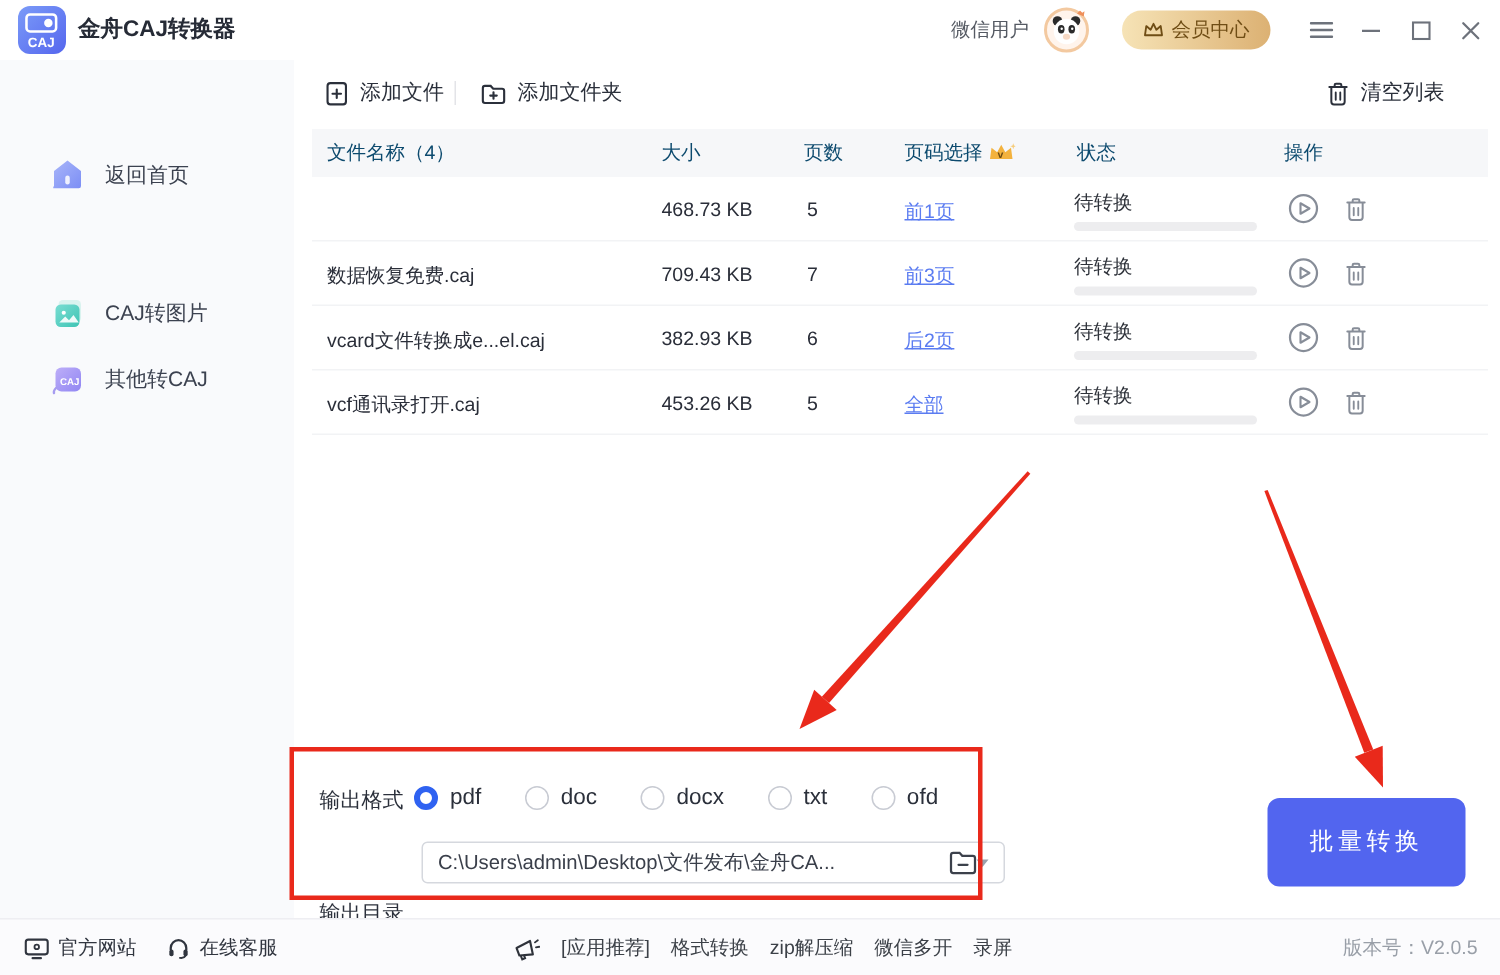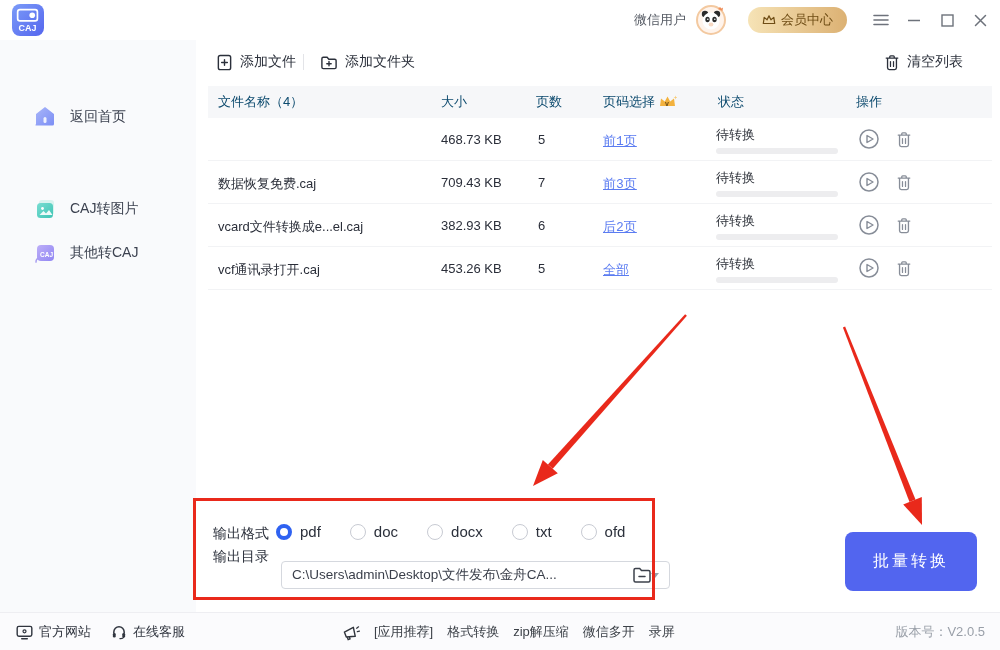--- a/index.html
+++ b/index.html
@@ -36,21 +36,21 @@
   .tool-btn { position:absolute; top:48px; height:28px; display:flex; align-items:center; gap:7px;
               font-size:14px; color:#2b303b; cursor:pointer; }
   .tool-divider { position:absolute; left:303px; top:54px; width:1px; height:16px; background:#e3e4e8; }
 
   
   .table-head { position:absolute; left:208px; top:86px; width:784px; height:32px; background:#f6f7f9; }
   .th { position:absolute; top:0; height:32px; line-height:32px; font-size:13px; color:#0c4a6e; }
   .row { position:absolute; left:208px; width:784px; height:43px; border-bottom:1px solid #f2f3f5; }
   .cell { position:absolute; font-size:13px; color:#2a2e39; top:14px; }
   .cell.name { max-width:215px; white-space:nowrap; overflow:hidden; }
-  .range-link { color:#5b7cf1; text-decoration:underline; cursor:pointer;font-family:Liberation Mono, monospace; }
+  .range-link { color:#5b7cf1; text-decoration:underline; cursor:pointer; }
   .status-txt { position:absolute; top:8px; font-size:13px; color:#2f333b; }
   .progress { position:absolute; top:30px; width:122px; height:6px; border-radius:3px; background:#ededef; }
   .op-icon { position:absolute; color:#878d98; cursor:pointer; }
 
   
   .red-rect { position:absolute; left:193px; top:498px; width:462px; height:102px;
               border:3px solid #e9291b; pointer-events:none; }
   .out-label { position:absolute; left:213px; font-size:14px; color:#2b303b; }
   .radio-group { position:absolute; left:276px; top:523px; display:flex; align-items:center; gap:29px; }
   .radio-opt { display:flex; align-items:center; gap:8px; font-size:15px; color:#2b303b; cursor:pointer; }
@@ -87,20 +87,21 @@
 <div class="window">
 
   <div class="titlebar">
     <div class="logo">
       <svg width="32" height="32" viewBox="0 0 34 34">
         <rect x="6" y="6" width="21" height="12" rx="2.5" fill="none" stroke="#fff" stroke-width="1.8"></rect>
         <circle cx="21.5" cy="12" r="3" fill="#fff"></circle>
         <text x="7" y="29" font-size="9.5" font-weight="bold" fill="#fff" font-family="Liberation Sans,sans-serif">CAJ</text>
       </svg>
     </div>
+    <div class="app-title">金舟CAJ转换器</div>
 
     <div class="tb-right">
       <span class="user-label">微信用户</span>
       <div class="avatar">
         <svg width="26" height="26" viewBox="0 0 26 26" style="position:absolute;left:0;top:0;">
           <circle cx="7" cy="7" r="3.2" fill="#2b2b2b"></circle>
           <circle cx="19" cy="7" r="3.2" fill="#2b2b2b"></circle>
           <circle cx="13" cy="14" r="8.5" fill="#fff"></circle>
           <ellipse cx="9.5" cy="12.5" rx="2.2" ry="2.8" fill="#2b2b2b"></ellipse>
           <ellipse cx="16.5" cy="12.5" rx="2.2" ry="2.8" fill="#2b2b2b"></ellipse>
@@ -331,21 +332,21 @@
     <span class="radio-opt">
       <span class="radio"></span>
       <span>txt</span>
     </span>
     <span class="radio-opt">
       <span class="radio"></span>
       <span>ofd</span>
     </span>
   </div>
 
-  <span class="out-label" style="top:548px;">输出目录</span>
+  <span class="out-label" style="top:600px;">输出目录</span>
   <div class="dir-select">
     <span class="dir-text">C:\Users\admin\Desktop\文件发布\金舟CA...</span>
     <span class="caret"></span>
   </div>
   <span class="browse-btn">
     <svg width="20" height="18" viewBox="0 0 20 18">
       <path d="M2 4 a1.5 1.5 0 0 1 1.5-1.5 h4.2 l1.8 2 h7 A1.5 1.5 0 0 1 18 6 v8.5 a1.5 1.5 0 0 1 -1.5 1.5 h-13 A1.5 1.5 0 0 1 2 14.5 Z" fill="none" stroke="currentColor" stroke-width="1.5"></path>
       <path d="M7 10.5 h6" stroke="currentColor" stroke-width="1.5" stroke-linecap="round"></path>
     </svg>
   </span>

